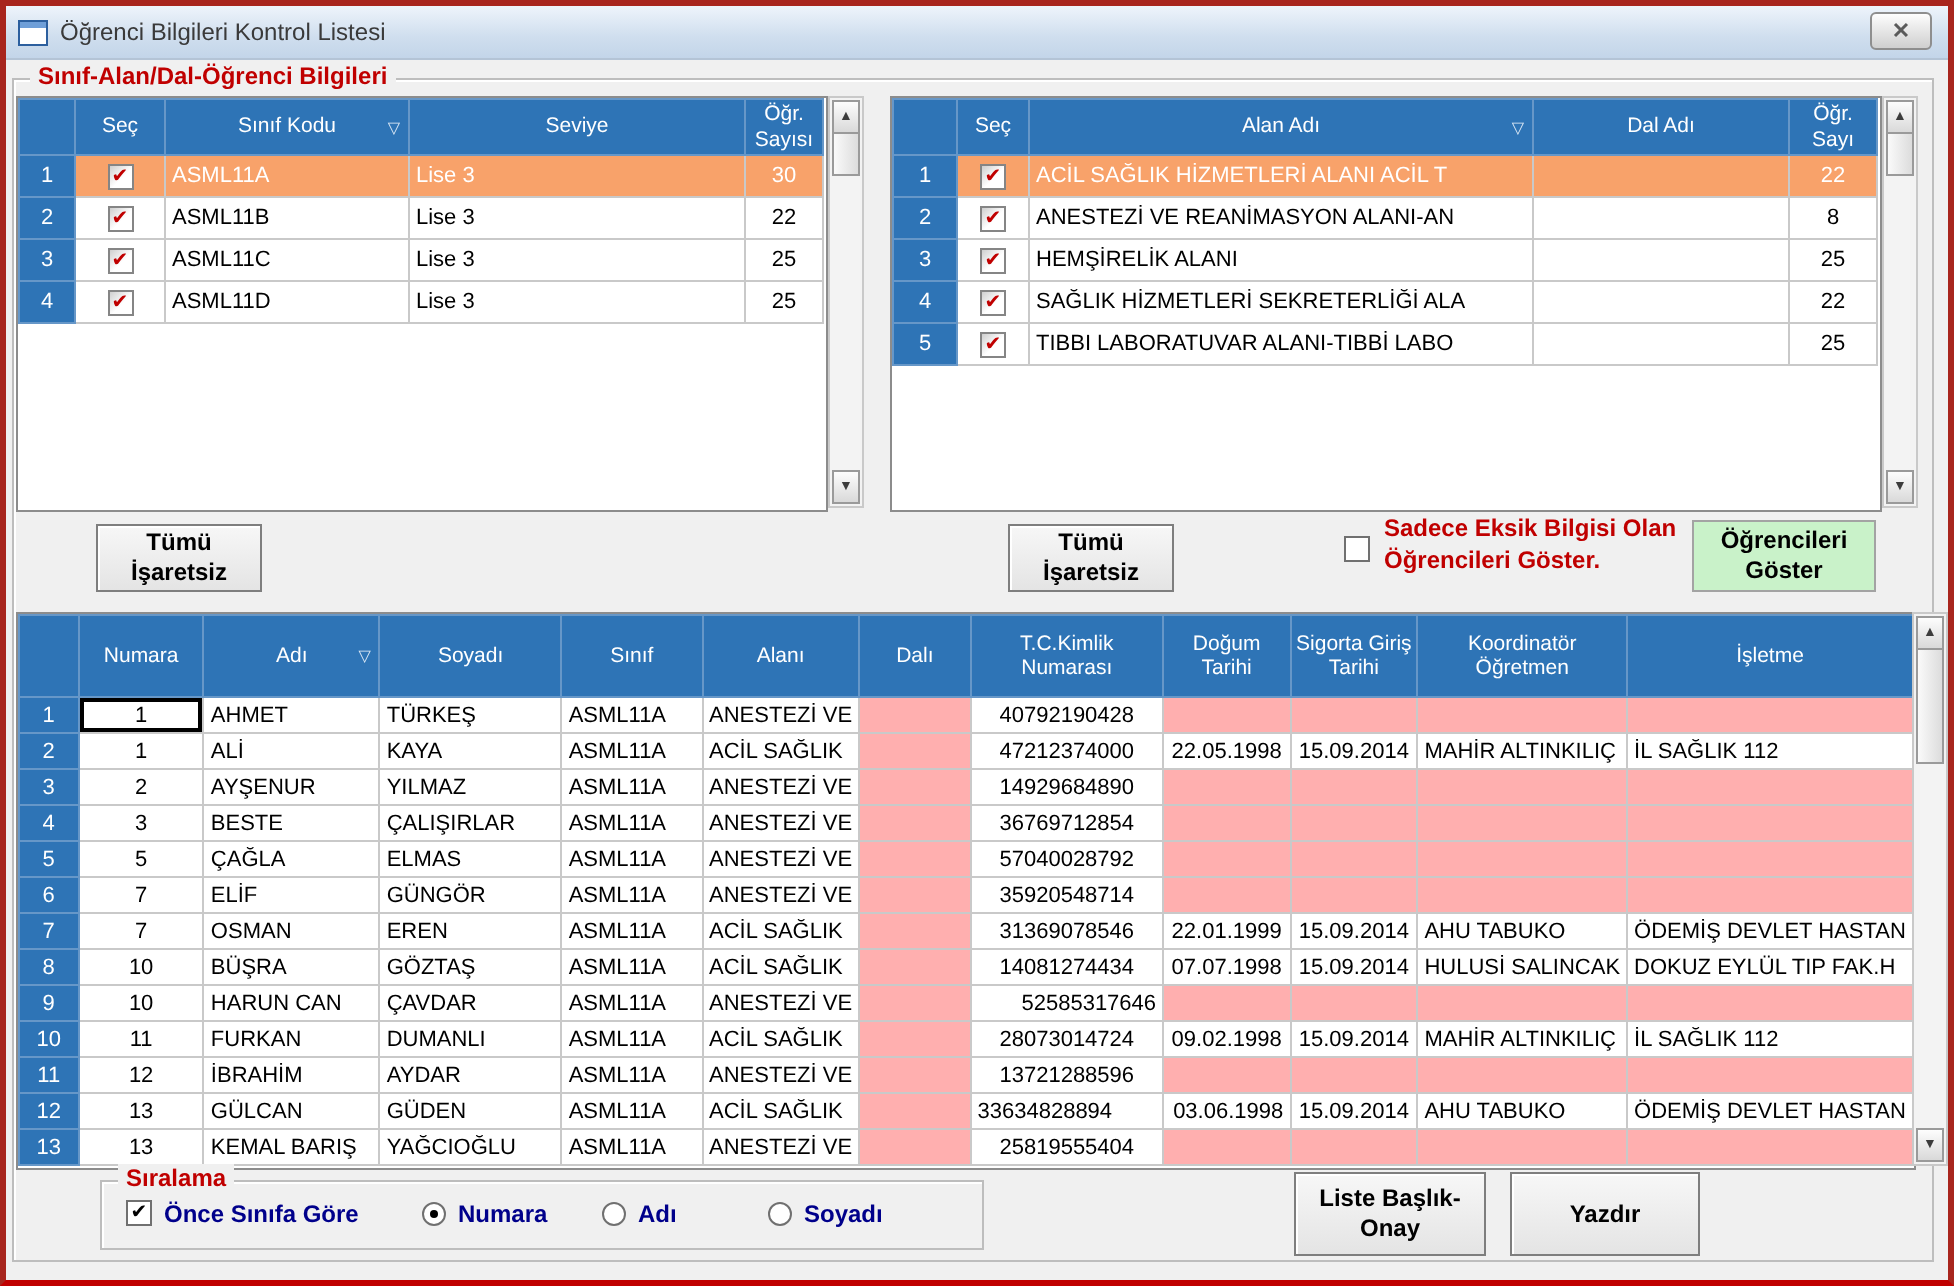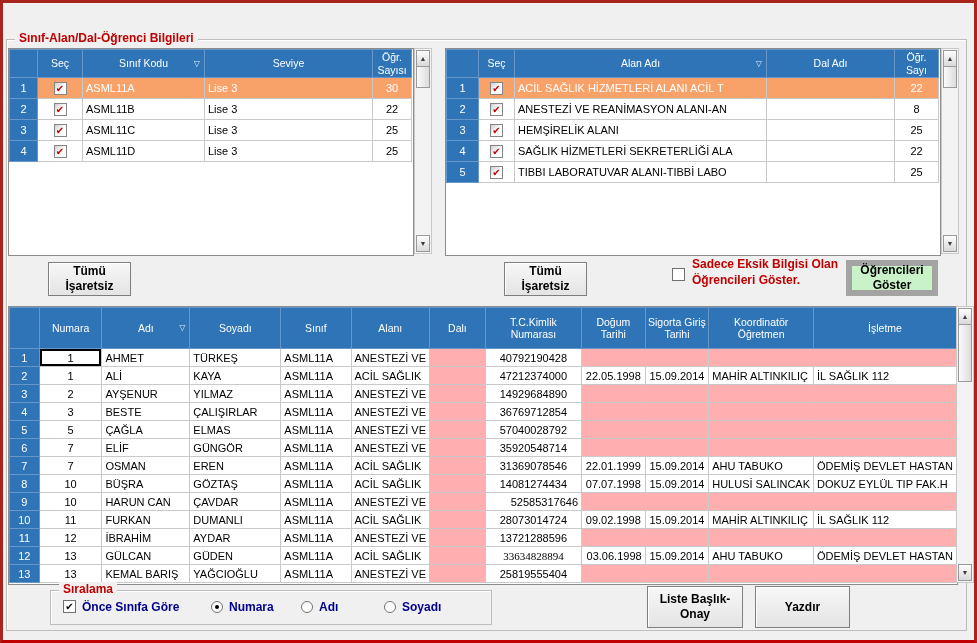--- a/index.html
+++ b/index.html
@@ -42,34 +42,41 @@
   .sb-btn{position:absolute;left:1px;right:1px;height:15px;border:1px solid #9a9a9a;
           background:linear-gradient(#fdfdfd,#d9d9d9);display:flex;align-items:center;justify-content:center;
           font-size:7px;color:#3c3c3c;}
   .sb-up{top:1px;} .sb-down{bottom:1px;}
   .sb-thumb{position:absolute;left:1px;right:1px;border:1px solid #9a9a9a;background:linear-gradient(90deg,#fafafa,#dcdcdc);}
   
   .btn{position:absolute;box-sizing:border-box;border:1px solid #7e7e7e;
        background:linear-gradient(#f7f7f7,#e4e4e4);box-shadow:inset 1px 1px 0 #ffffff;
        font-weight:bold;font-size:12px;font-family:inherit;color:#000;
        display:flex;align-items:center;justify-content:center;text-align:center;line-height:1.25;padding:0 4px;cursor:default;}
-  .btn.green{background:#c9f2c9;border:6px solid #a3a3a3;box-shadow:none;}
+  .btn.green{background:#c9f2c9;border:1px solid #a3a3a3;box-shadow:none;}
   
   .cbx-plain{position:absolute;width:13px;height:13px;box-sizing:border-box;border:1px solid #707070;background:#fff;
              line-height:11px;text-align:center;font-size:10px;font-weight:bold;color:#000;}
   .radio{position:absolute;width:12px;height:12px;box-sizing:border-box;border:1px solid #707070;border-radius:50%;background:#fff;}
   .radio.on::after{content:"";position:absolute;left:3px;top:3px;width:4px;height:4px;border-radius:50%;background:#000;}
   .lbl{position:absolute;white-space:nowrap;}
   .filter-label{position:absolute;font-weight:bold;font-size:12px;color:#c00000;line-height:1.3;}
 </style>
 </head>
 <body>
 
 <div class="window">
 
+  <div class="titlebar">
+    <span class="form-icon"></span>
+    <span class="title-text">Öğrenci Bilgileri Kontrol Listesi</span>
+    <button class="close-btn">
+        <span>✕</span>
+      </button>
+  </div>
 
   <div class="groupbox" style="left:3px;top:36px;width:959px;height:590px;">
     <span class="legend red">Sınıf-Alan/Dal-Öğrenci Bilgileri</span>
   </div>
 
   <div id="class-grid" class="grid" style="left:5px;top:45px;width:404px;height:206px;">
       <table>
         <colgroup>
           <col style="width: 28px;">
           <col style="width: 45px;">
@@ -381,21 +388,21 @@
             <td class="pink"></td>
           </tr>
           <tr>
             <td class="rowhdr" style="height: 17px;">12</td>
             <td style="text-align: center;">13</td>
             <td>GÜLCAN</td>
             <td>GÜDEN</td>
             <td>ASML11A</td>
             <td>ACİL SAĞLIK</td>
             <td class="pink"></td>
-            <td style="text-align: center; font-family: Liberation Serif, serif;">33634828894</td>
+            <td style="">33634828894</td>
             <td style="text-align: right;">03.06.1998</td>
             <td style="text-align: center;">15.09.2014</td>
             <td>AHU TABUKO</td>
             <td>ÖDEMİŞ DEVLET HASTAN</td>
           </tr>
           <tr>
             <td class="rowhdr" style="height: 17px;">13</td>
             <td style="text-align: center;">13</td>
             <td>KEMAL BARIŞ</td>
             <td>YAĞCIOĞLU</td>

